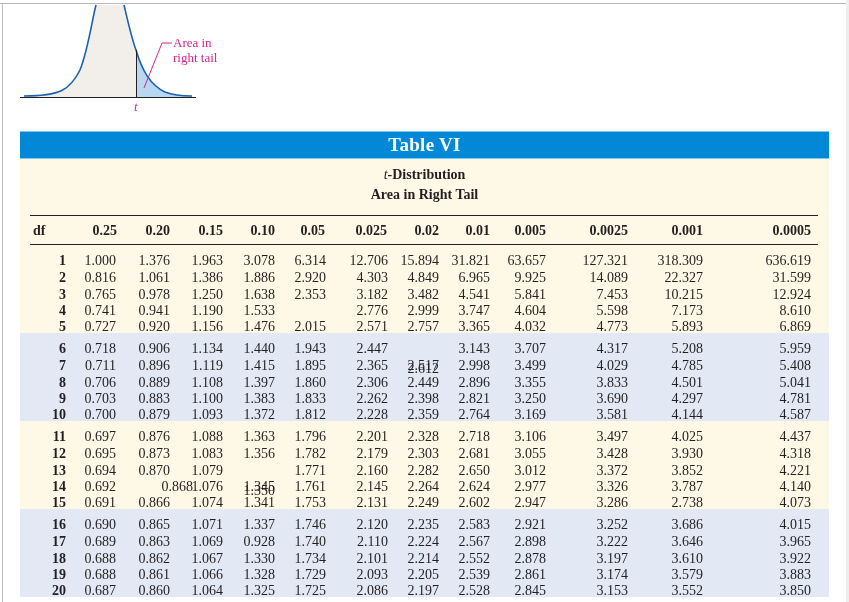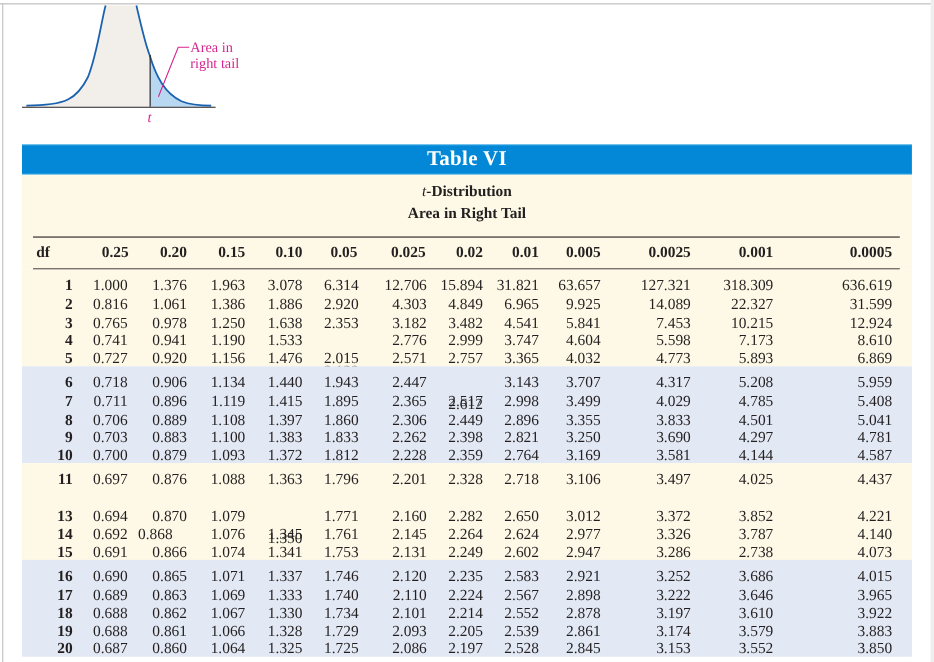--- a/index.html
+++ b/index.html
@@ -238,39 +238,54 @@
           <div class="cell" style="right: 554px;">1.363</div>
           <div class="cell" style="right: 503px;">1.796</div>
           <div class="cell" style="right: 441px;">2.201</div>
           <div class="cell" style="right: 390px;">2.328</div>
           <div class="cell" style="right: 339px;">2.718</div>
           <div class="cell" style="right: 283px;">3.106</div>
           <div class="cell" style="right: 201px;">3.497</div>
           <div class="cell" style="right: 126px;">4.025</div>
           <div class="cell" style="right: 18px;">4.437</div>
         </div>
+        <div class="row" style="top: 24px;">
+          <div class="cell df" style="right: 763px;">12</div>
+          <div class="cell" style="right: 713px;">0.695</div>
+          <div class="cell" style="right: 659px;">0.873</div>
+          <div class="cell" style="right: 606px;">1.083</div>
+          <div class="cell" style="right: 554px;">1.356</div>
+          <div class="cell" style="right: 503px;">1.782</div>
+          <div class="cell" style="right: 441px;">2.179</div>
+          <div class="cell" style="right: 390px;">2.303</div>
+          <div class="cell" style="right: 339px;">2.681</div>
+          <div class="cell" style="right: 283px;">3.055</div>
+          <div class="cell" style="right: 201px;">3.428</div>
+          <div class="cell" style="right: 126px;">3.930</div>
+          <div class="cell" style="right: 18px;">4.318</div>
+        </div>
         <div class="row" style="top: 41px;">
           <div class="cell df" style="right: 763px;">13</div>
           <div class="cell" style="right: 713px;">0.694</div>
           <div class="cell" style="right: 659px;">0.870</div>
           <div class="cell" style="right: 606px;">1.079</div>
           <div class="cell" style="right: 554px; margin-top: 20px;">1.350</div>
           <div class="cell" style="right: 503px;">1.771</div>
           <div class="cell" style="right: 441px;">2.160</div>
           <div class="cell" style="right: 390px;">2.282</div>
           <div class="cell" style="right: 339px;">2.650</div>
           <div class="cell" style="right: 283px;">3.012</div>
           <div class="cell" style="right: 201px;">3.372</div>
           <div class="cell" style="right: 126px;">3.852</div>
           <div class="cell" style="right: 18px;">4.221</div>
         </div>
         <div class="row" style="top: 57px;">
           <div class="cell df" style="right: 763px;">14</div>
           <div class="cell" style="right: 713px;">0.692</div>
-          <div class="cell" style="right: 672px; text-align: right;">0.868</div>
+          <div class="cell" style="right: 636px; text-align: right;">0.868</div>
           <div class="cell" style="right: 606px;">1.076</div>
           <div class="cell" style="right: 554px;">1.345</div>
           <div class="cell" style="right: 503px;">1.761</div>
           <div class="cell" style="right: 441px;">2.145</div>
           <div class="cell" style="right: 390px;">2.264</div>
           <div class="cell" style="right: 339px;">2.624</div>
           <div class="cell" style="right: 283px;">2.977</div>
           <div class="cell" style="right: 201px;">3.326</div>
           <div class="cell" style="right: 126px;">3.787</div>
           <div class="cell" style="right: 18px;">4.140</div>
@@ -305,21 +320,21 @@
           <div class="cell" style="right: 283px;">2.921</div>
           <div class="cell" style="right: 201px;">3.252</div>
           <div class="cell" style="right: 126px;">3.686</div>
           <div class="cell" style="right: 18px;">4.015</div>
         </div>
         <div class="row" style="top: 24px;">
           <div class="cell df" style="right: 763px;">17</div>
           <div class="cell" style="right: 713px;">0.689</div>
           <div class="cell" style="right: 659px;">0.863</div>
           <div class="cell" style="right: 606px;">1.069</div>
-          <div class="cell" style="right: 554px;">1.333</div>
+          <div class="cell" style="right: 554px;">0.928</div>
           <div class="cell" style="right: 503px;">1.740</div>
           <div class="cell" style="right: 441px;">2.110</div>
           <div class="cell" style="right: 390px;">2.224</div>
           <div class="cell" style="right: 339px;">2.567</div>
           <div class="cell" style="right: 283px;">2.898</div>
           <div class="cell" style="right: 201px;">3.222</div>
           <div class="cell" style="right: 126px;">3.646</div>
           <div class="cell" style="right: 18px;">3.965</div>
         </div>
         <div class="row" style="top: 41px;">

